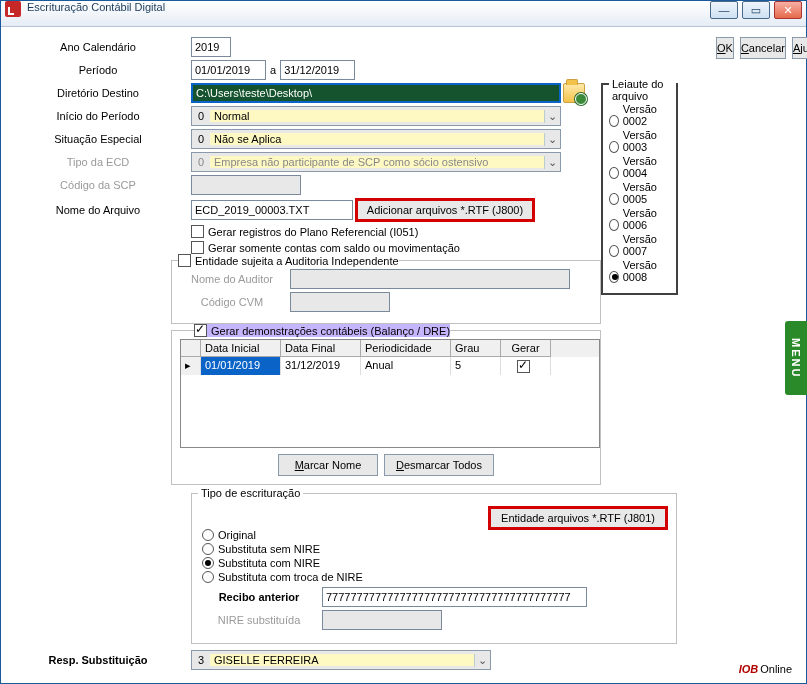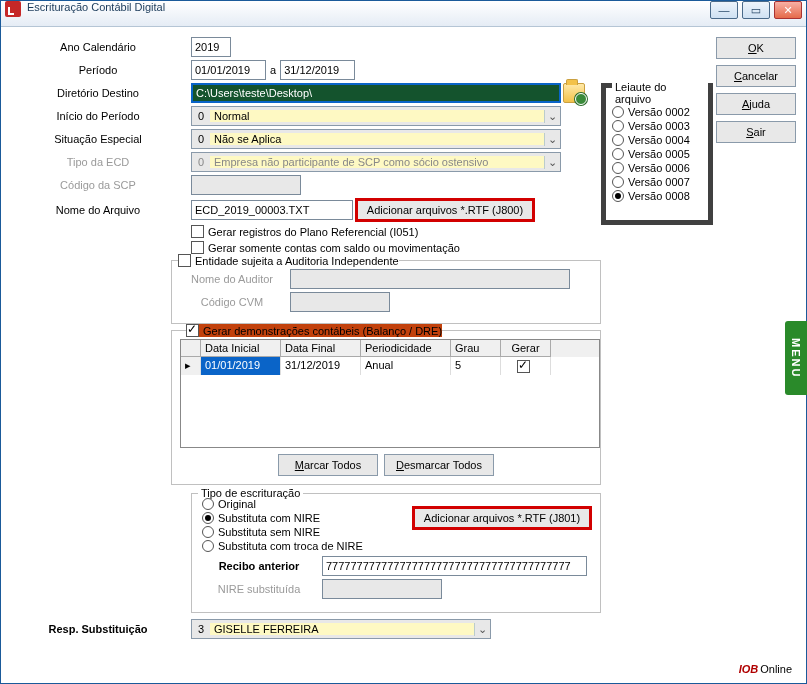--- a/index.html
+++ b/index.html
@@ -6,21 +6,21 @@
 body{background:#f0f0f0}
 .window{width:807px;height:684px;border:1px solid #1a5a9a;background:#fff;position:relative}
 .titlebar{height:26px;background:linear-gradient(#fff,#e5ecf5);border-bottom:1px solid #b5c5d5;display:flex;align-items:flex-start;padding:0 4px}
 .titlebar .app-icon{width:16px;height:16px;background:#c62828;border-radius:2px;margin-right:6px;position:relative}
 .titlebar .app-icon::after{content:"";position:absolute;left:3px;top:6px;width:4px;height:6px;border-left:2px solid #fff;border-bottom:2px solid #fff}
 .titlebar .title{color:#1a3a5a}
 .win-btns{margin-left:auto;display:flex;gap:4px}
 .win-btn{width:28px;height:18px;border:1px solid #4a6a8a;border-radius:2px;background:linear-gradient(#eef4fb,#cfe1f3);display:flex;align-items:center;justify-content:center;color:#2a4a6a}
 .win-btn.close{background:linear-gradient(#f7b0a5,#e56a4a);border-color:#a33;color:#fff}
 .body{position:absolute;left:0;top:26px;right:0;bottom:0;background:#fff}
-.right-panel{position:absolute;right:10px;top:10px;width:80px;display:flex;flex-direction:column;gap:6px}
+.right-panel{position:absolute;right:10px;top:10px;width:80px;display:flex;flex-direction:row;gap:6px}
 .btn{height:22px;border:1px solid #8a9aaa;background:#e8e8e8;display:flex;align-items:center;justify-content:center;cursor:pointer}
 .form{position:absolute;left:10px;top:10px;right:100px}
 .row{display:flex;align-items:center;margin-bottom:3px}
 .lbl{width:180px;text-align:center;padding-right:6px;color:#000}
 .lbl.muted{color:#9a9a9a}
 .inp{border:1px solid #7a8a9a;height:20px;padding:0 3px;background:#fff}
 .inp.sel{background:#14532d;color:#fff}
 .dd{border:1px solid #8a9aaa;height:20px;background:#e8e8e8;display:flex;align-items:center}
 .dd .idx{width:18px;text-align:center}
 .dd .txt{flex:1;padding:0 4px;background:#fef9c3}
@@ -37,26 +37,26 @@
 .table .hdr div{border-right:1px solid #aaa;border-bottom:1px solid #aaa;padding:2px 4px}
 .table .trow{display:flex}
 .table .trow div{border-right:1px solid #ddd;padding:2px 4px;height:18px}
 .table .c0{width:20px}
 .table .c1{width:80px}
 .table .c2{width:80px}
 .table .c3{width:90px}
 .table .c4{width:50px}
 .table .c5{width:50px;text-align:center}
 .table .sel{background:#0a64c8;color:#fff}
-.leiaute{position:absolute;left:600px;top:56px;width:112px;border:5px solid #404040;padding:18px 6px 16px}
+.leiaute{position:absolute;left:600px;top:56px;width:77px;border:2px solid #404040;padding:18px 6px 8px}
 .leiaute .legend{position:absolute;top:-7px;left:6px;background:#fff;padding:0 3px}
-.radio{display:flex;align-items:flex-start;margin-bottom:2px}
+.radio{display:flex;align-items:flex-end;margin-bottom:2px}
 .rcircle{width:12px;height:12px;border:1px solid #555;border-radius:50%;margin-right:4px;position:relative;background:#fff}
 .rcircle.on::after{content:"";position:absolute;left:2px;top:2px;width:6px;height:6px;background:#000;border-radius:50%}
-.tipo-esc{border:1px solid #c0c0c0;padding:4px 10px 10px;position:relative;margin-left:180px;margin-top:8px;width:410px}
+.tipo-esc{border:1px solid #c0c0c0;padding:35px 10px 10px;position:relative;margin-left:180px;margin-top:8px;width:486px}
 .tipo-esc .legend{position:absolute;top:-7px;left:6px;background:#fff;padding:0 3px}
 .bottom-tag{position:absolute;right:14px;bottom:8px;font-style:italic;color:#b00000;font-weight:bold}
 .bottom-tag .on{color:#000;font-style:normal;font-weight:normal;margin-left:2px}
 .menu-tab{position:absolute;right:-1px;top:320px;width:22px;height:74px;background:#2a8a2a;color:#fff;writing-mode:vertical-rl;text-align:center;border-radius:3px 0 0 3px;display:flex;align-items:center;justify-content:center;font-weight:bold;letter-spacing:2px}
 .und{text-decoration:underline}
 </style>
 </head>
 <body>
 
 <div class="window">
@@ -192,21 +192,21 @@
             <div class="lbl muted" style="width:110px">Nome do Auditor</div>
             <div class="inp" style="width:280px;background:#e8e8e8"></div>
           </div>
         <div class="row">
             <div class="lbl muted" style="width:110px">Código CVM</div>
             <div class="inp" style="width:100px;background:#e8e8e8"></div>
           </div>
       </div>
 
       <div class="fieldset" style="margin-left:160px;width:430px">
-        <div style="position:absolute;top:-7px;left:14px;background:#c2410c;display:flex;align-items:center">
+        <div style="position:absolute;top:-7px;left:22px;background:#c4b5fd;display:flex;align-items:center">
           <span class="chk on"></span>
             <span>Gerar demonstrações contábeis (Balanço / DRE)</span>
         </div>
         <div class="table">
           <div class="hdr">
             <div class="c0"></div>
             <div class="c1">Data Inicial</div>
             <div class="c2">Data Final</div>
             <div class="c3">Periodicidade</div>
             <div class="c4">Grau</div>
@@ -217,46 +217,46 @@
             <div class="c1 sel">01/01/2019</div>
             <div class="c2">31/12/2019</div>
             <div class="c3">Anual</div>
             <div class="c4">5</div>
             <div class="c5"><span class="chk on"></span></div>
           </div>
           <div style="height:72px"></div>
         </div>
         <div style="display:flex;gap:6px;justify-content:center;margin-top:6px">
           <div class="btn" style="width:100px">
-              <span><span class="und">M</span><span>arcar Todos</span></span>
+              <span><span class="und">M</span><span>arcar Nome</span></span>
             </div>
           <div class="btn" style="width:110px">
               <span><span class="und">D</span><span>esmarcar Todos</span></span>
             </div>
         </div>
       </div>
 
       <div class="tipo-esc">
         <div class="legend">Tipo de escrituração</div>
         <div style="position:absolute;right:8px;top:12px">
           <div class="btn hl-red" style="width:180px;height:24px">
-              <span>Adicionar arquivos *.RTF (J801)</span>
+              <span>Entidade arquivos *.RTF (J801)</span>
             </div>
         </div>
         <div class="radio">
             <span class="rcircle"></span>
             <span>Original</span>
           </div>
         <div class="radio">
+            <span class="rcircle"></span>
+            <span>Substituta sem NIRE</span>
+          </div>
+        <div class="radio">
             <span class="rcircle on"></span>
             <span>Substituta com NIRE</span>
-          </div>
-        <div class="radio">
-            <span class="rcircle"></span>
-            <span>Substituta sem NIRE</span>
           </div>
         <div class="radio">
             <span class="rcircle"></span>
             <span>Substituta com troca de NIRE</span>
           </div>
         <div class="row" style="margin-top:4px">
             <div class="lbl" style="width:120px;font-weight:bold">Recibo anterior</div>
             <input class="inp" style="width: 265px;" value="7777777777777777777777777777777777777777">
           </div>
         <div class="row">

